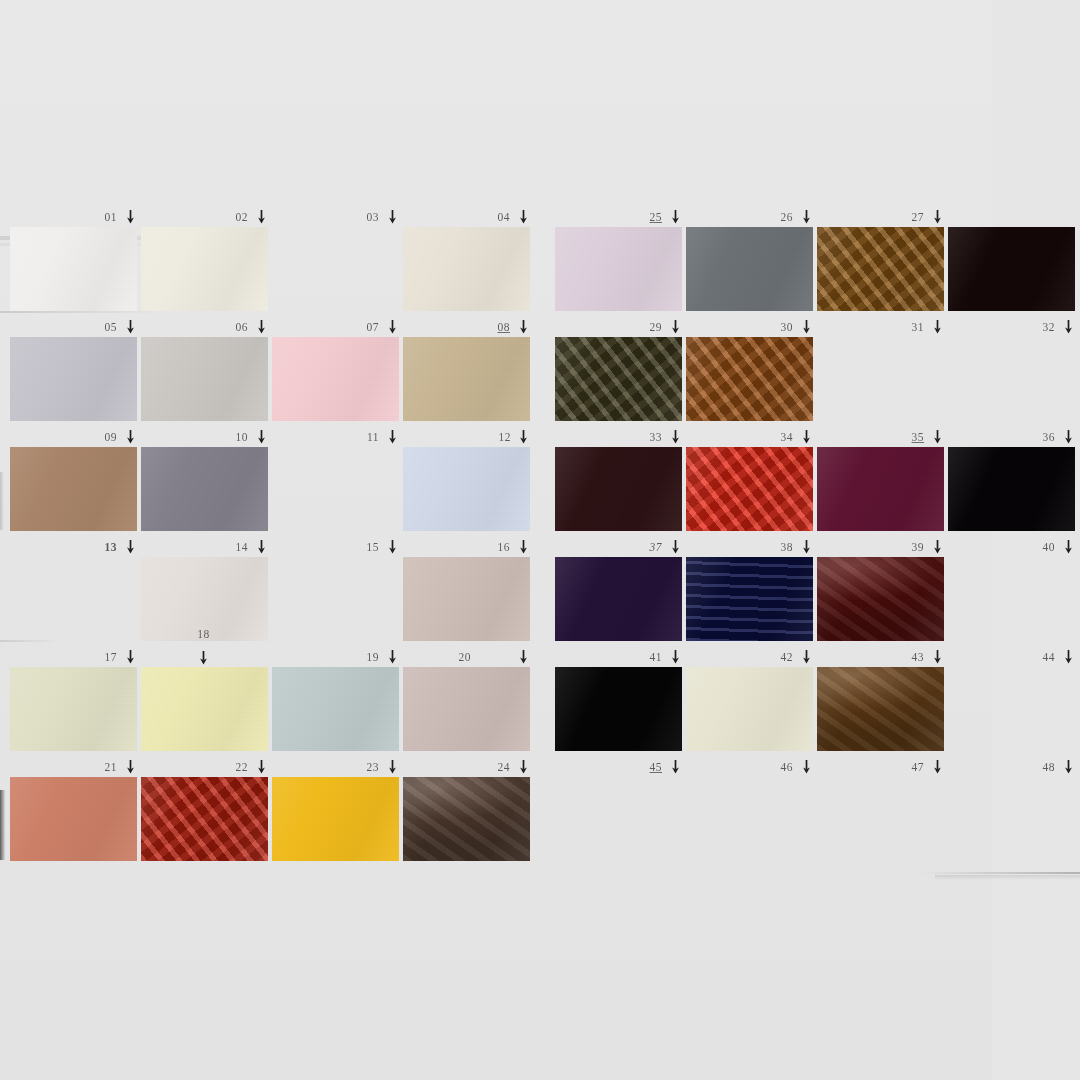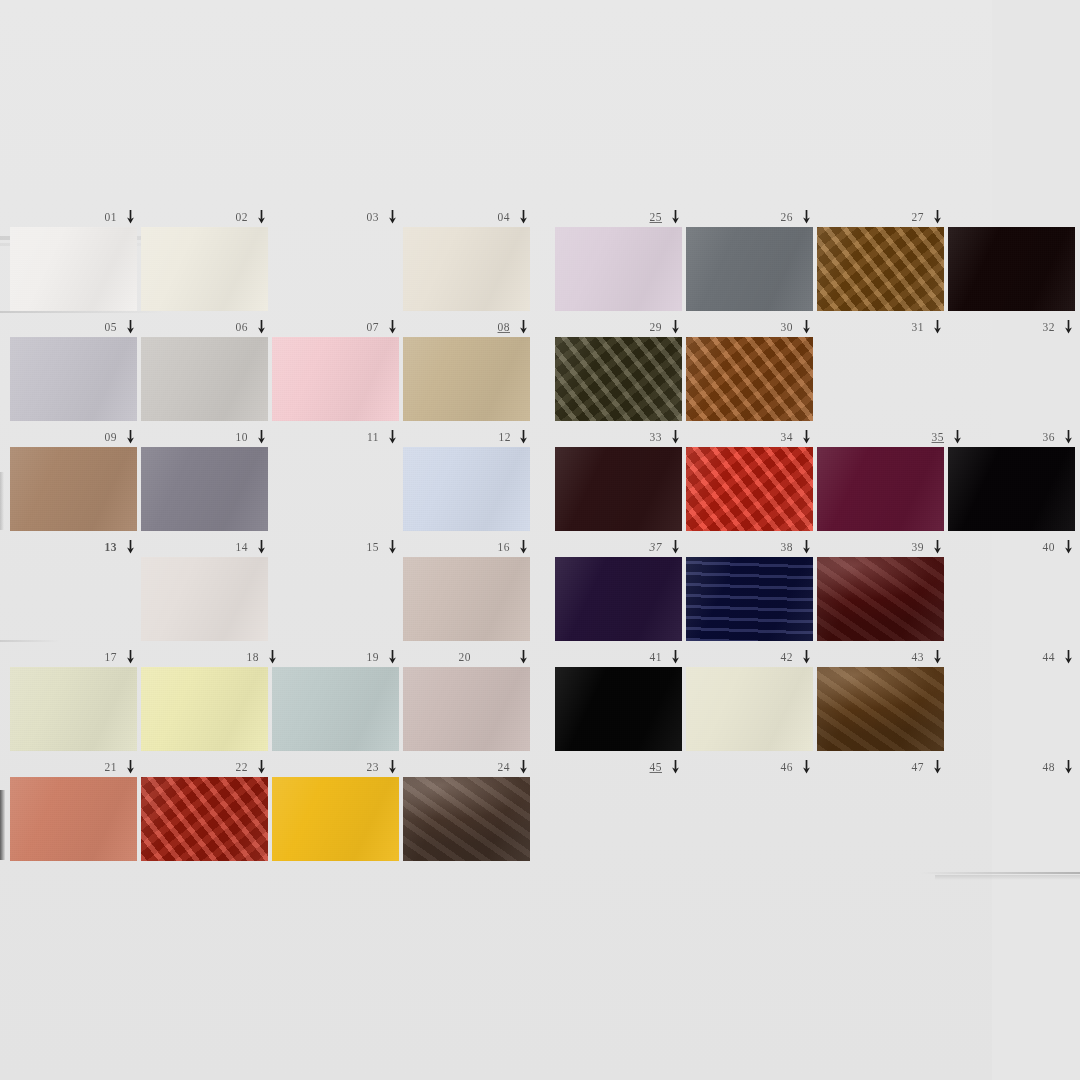--- a/index.html
+++ b/index.html
@@ -351,21 +351,21 @@
           <svg viewBox="0 0 9 14" width="9" height="14" aria-hidden="true">
             <path d="M4.5 0 L4.5 9.2" stroke="#1d1d1d" stroke-width="1.7" fill="none"></path>
             <path d="M4.5 13.6 L1.1 7.6 L4.5 9.3 L7.9 7.6 Z" fill="#1d1d1d"></path>
           </svg>
         </span>
       </div>
       <div class="swatch pink-edge tex-soft" title="pale celery" style="left: 10px; top: 667px; width: 127px; height: 84px; background: rgb(226, 226, 200);">
         <div class="weave"></div>
         <div class="sheen"></div>
       </div>
-      <div class="label-row" style="left: 152px; top: 649px;">
+      <div class="label-row" style="left: 141px; top: 649px; flex-direction: column;">
         <span class="num">18</span>
         <span class="arrow-icon">
           <svg viewBox="0 0 9 14" width="9" height="14" aria-hidden="true">
             <path d="M4.5 0 L4.5 9.2" stroke="#1d1d1d" stroke-width="1.7" fill="none"></path>
             <path d="M4.5 13.6 L1.1 7.6 L4.5 9.3 L7.9 7.6 Z" fill="#1d1d1d"></path>
           </svg>
         </span>
       </div>
       <div class="swatch pink-edge tex-soft" title="light butter yellow" style="left: 141px; top: 667px; width: 127px; height: 84px; background: rgb(238, 235, 180);">
         <div class="weave"></div>
@@ -566,21 +566,21 @@
           <svg viewBox="0 0 9 14" width="9" height="14" aria-hidden="true">
             <path d="M4.5 0 L4.5 9.2" stroke="#1d1d1d" stroke-width="1.7" fill="none"></path>
             <path d="M4.5 13.6 L1.1 7.6 L4.5 9.3 L7.9 7.6 Z" fill="#1d1d1d"></path>
           </svg>
         </span>
       </div>
       <div class="swatch pink-edge tex-moire" title="scarlet red" style="left: 686px; top: 447px; width: 127px; height: 84px; background: rgb(230, 36, 17);">
         <div class="weave"></div>
         <div class="sheen"></div>
       </div>
-      <div class="label-row" style="left: 837px; top: 429px; text-decoration: underline;">
+      <div class="label-row" style="left: 817px; top: 429px; text-decoration: underline;">
         <span class="num">35</span>
         <span class="arrow-icon">
           <svg viewBox="0 0 9 14" width="9" height="14" aria-hidden="true">
             <path d="M4.5 0 L4.5 9.2" stroke="#1d1d1d" stroke-width="1.7" fill="none"></path>
             <path d="M4.5 13.6 L1.1 7.6 L4.5 9.3 L7.9 7.6 Z" fill="#1d1d1d"></path>
           </svg>
         </span>
       </div>
       <div class="swatch pink-edge tex-soft" title="deep burgundy plum" style="left: 817px; top: 447px; width: 127px; height: 84px; background: rgb(93, 19, 49);">
         <div class="weave"></div>

